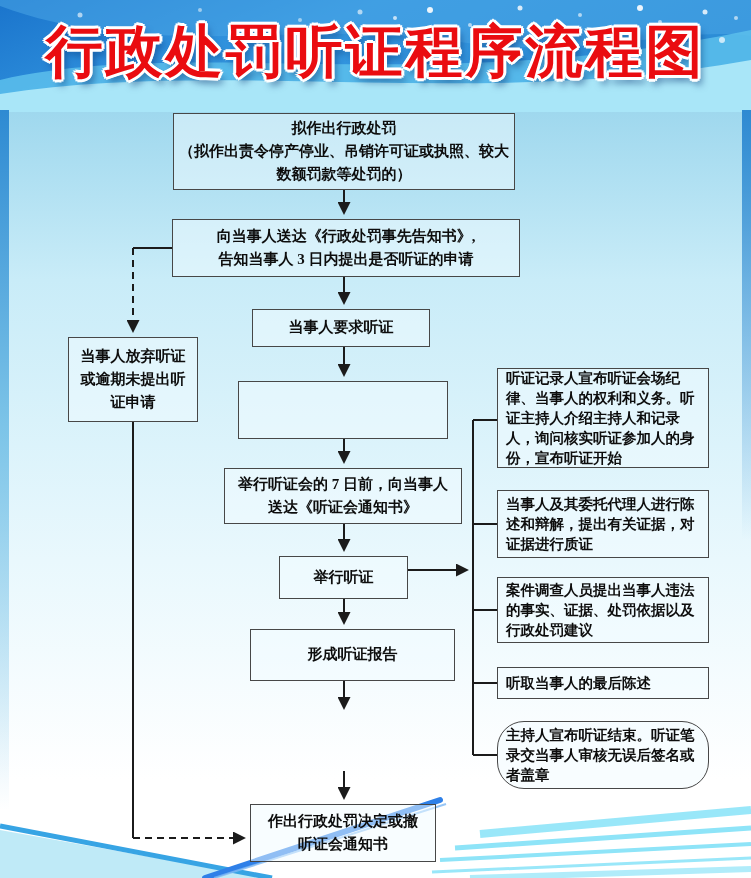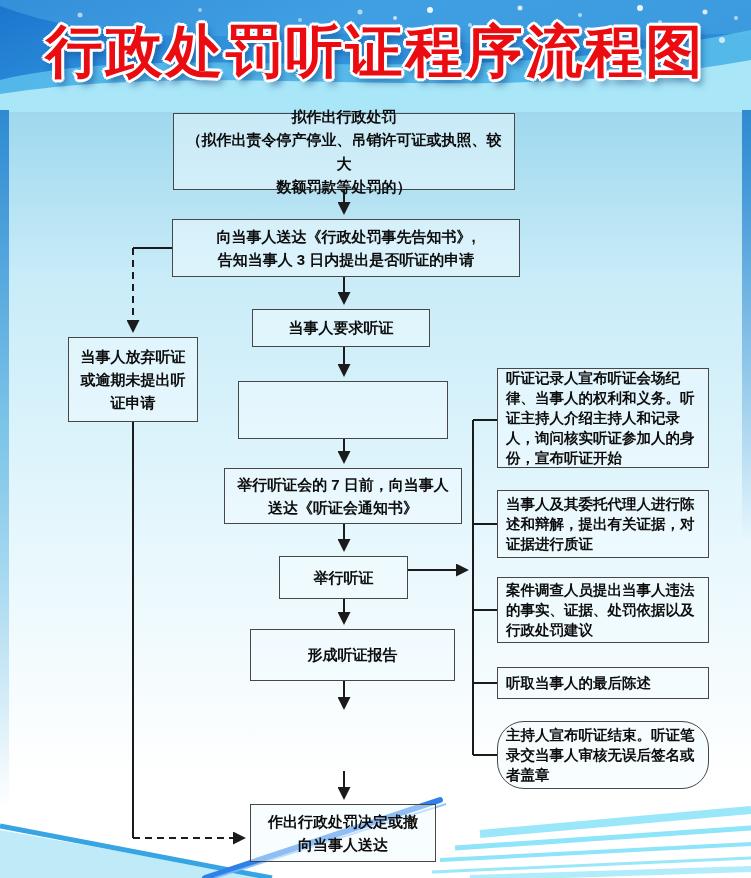--- a/index.html
+++ b/index.html
@@ -1,19 +1,19 @@
 <!DOCTYPE html>
 <html><head>
 <meta charset="utf-8">
 <style>
   html,body{margin:0;padding:0;background:#e8e8e8;}
   .poster{
     position:relative;width:751px;height:878px;margin:0 auto;overflow:hidden;
     background:linear-gradient(180deg,#9fd8ee 112px,#c9ecf8 280px,#e9f8fd 560px,#ffffff 780px,#ffffff 878px);
-    font-family:Liberation Sans, sans-serif;
+    font-family:Liberation Serif, serif;
   }
   .banner{position:absolute;left:0;top:0;width:751px;height:112px;}
   .banner svg{position:absolute;left:0;top:0;}
   .title{
     position:absolute;left:0;top:14px;width:751px;margin:0;text-align:center;
     font-size:57px;font-weight:bold;letter-spacing:3px;color:#ea0c10;
     text-shadow:-2px -2px 0 #fff,2px -2px 0 #fff,-2px 2px 0 #fff,2px 2px 0 #fff,
                 0 -3px 0 #fff,0 3px 0 #fff,-3px 0 0 #fff,3px 0 0 #fff,
                 4px 6px 7px rgba(8,48,110,.55);
   }
@@ -23,21 +23,21 @@
   .side-strip.right{right:0;top:110px;height:430px;
     background:linear-gradient(180deg,#2e8ad2 0%,rgba(214,241,250,0) 100%);}
   .connectors,.bottom-art{position:absolute;left:0;z-index:2;}
   .connectors{top:0;}
   .bottom-art{top:790px;}
   .node{
     position:absolute;box-sizing:border-box;z-index:3;
     border:1.5px solid #474747;background:rgba(242,251,255,.50);
     display:flex;align-items:center;justify-content:center;
     text-align:center;font-weight:bold;color:#0d0d0d;
-    font-size:15px;line-height:1.55;white-space:pre-line;padding:11px;
+    font-size:15px;line-height:1.55;white-space:pre-line;padding:0;
   }
   .node.detail{
     font-size:14.5px;line-height:1.38;text-align:left;
     justify-content:flex-start;padding:4px 8px;white-space:normal;
   }
 </style>
 </head>
 <body>
 
 <div class="poster">
@@ -133,21 +133,21 @@
 送达《听证会通知书》</span>
   </div>
   <div class="node" style="left:279px;top:556px;width:129px;height:43px;">
     <span>举行听证</span>
   </div>
   <div class="node" style="left:250px;top:629px;width:205px;height:52px;">
     <span>形成听证报告</span>
   </div>
   <div class="node" style="left:250px;top:804px;width:186px;height:58px;">
     <span>作出行政处罚决定或撤
-向当事人送达</span>
+听证会通知书</span>
   </div>
 
   <div class="node" style="left:68px;top:337px;width:130px;height:85px;">
     <span>当事人放弃听证
 或逾期未提出听
 证申请</span>
   </div>
 
   <div class="node detail" style="left:497px;top:368px;width:212px;height:100px;">
     <span>听证记录人宣布听证会场纪律、当事人的权利和义务。听证主持人介绍主持人和记录人，询问核实听证参加人的身份，宣布听证开始</span>

